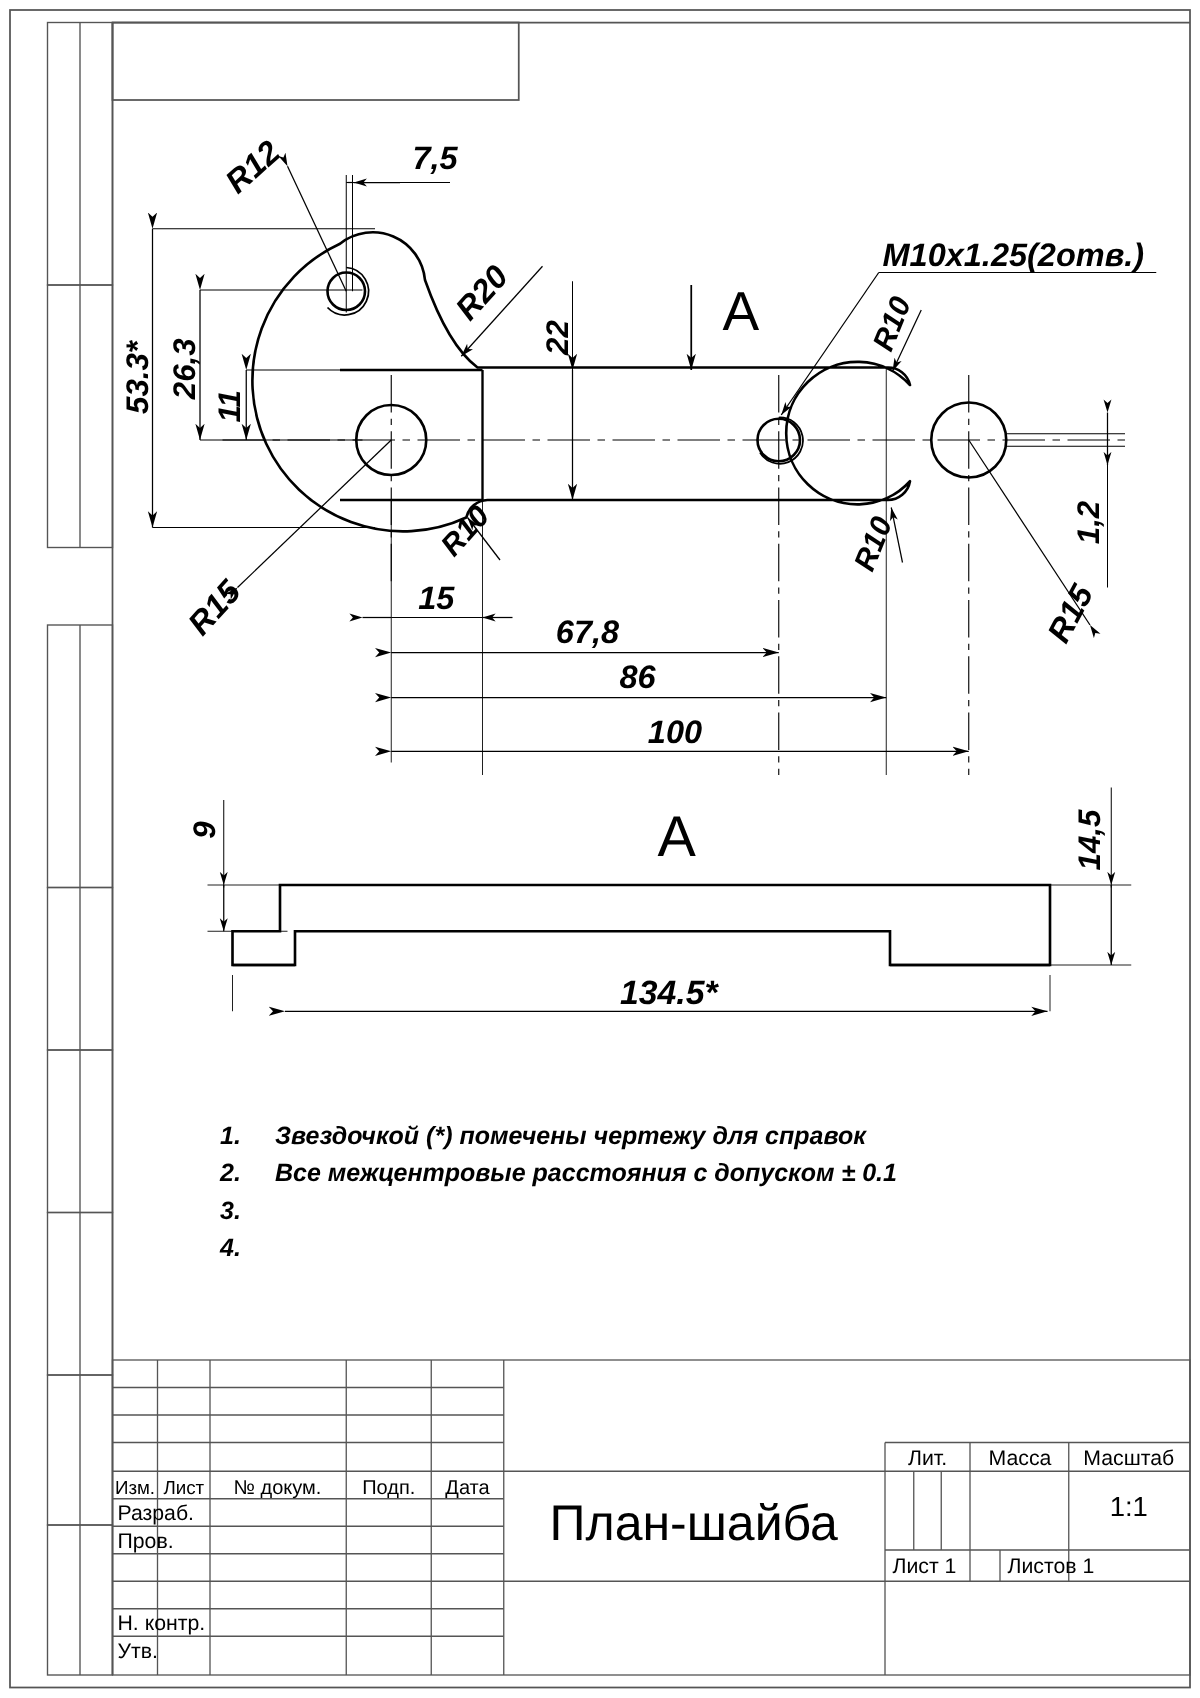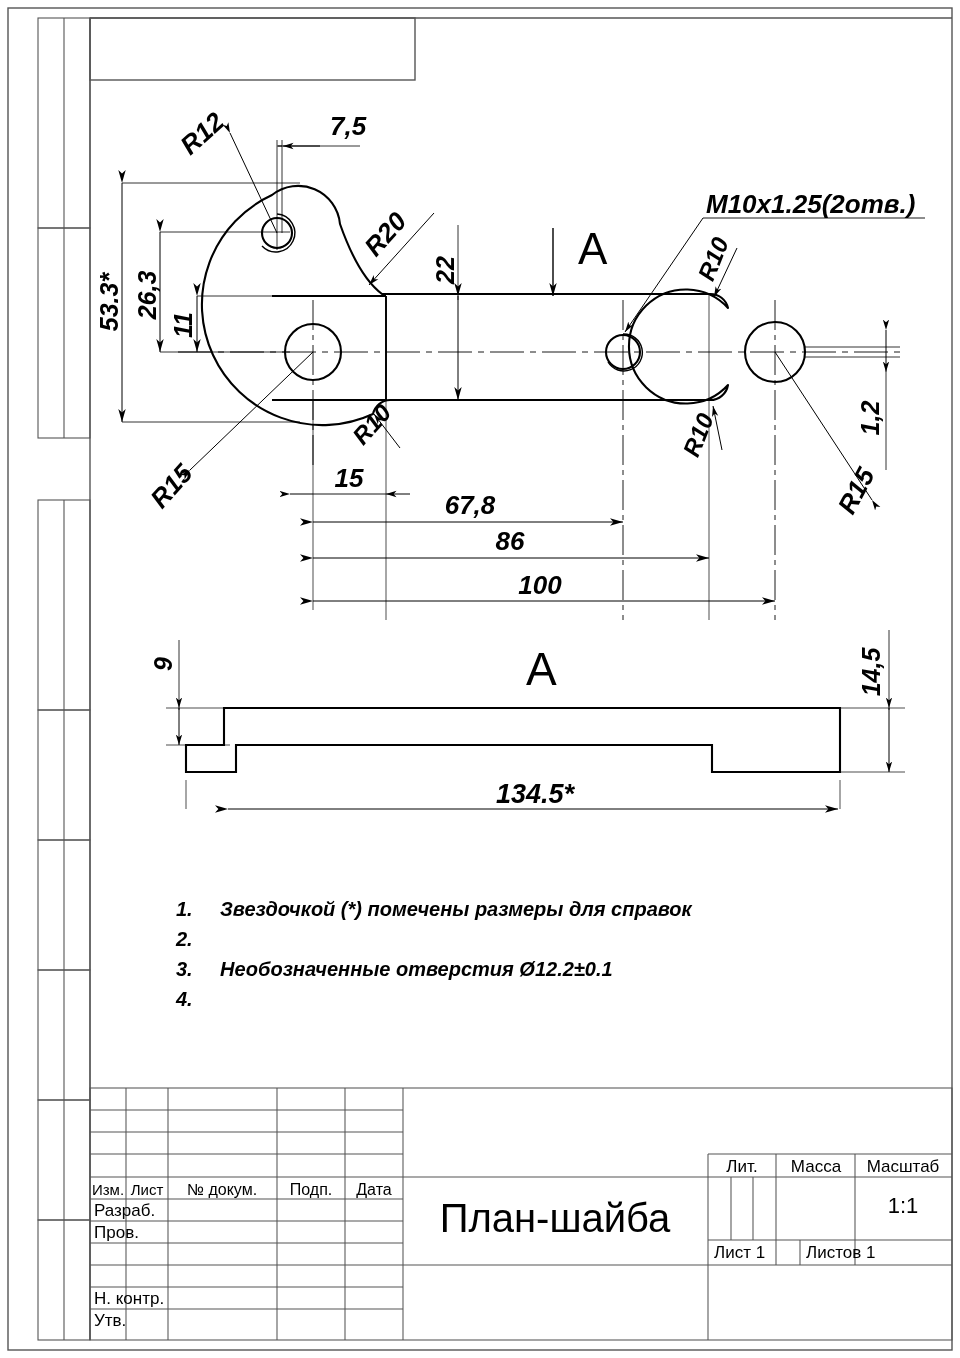--- a/index.html
+++ b/index.html
@@ -282,27 +282,27 @@
   <text class="plaintxt" x="903" y="1172" font-size="17" text-anchor="middle">Масштаб</text>
   <text class="plaintxt" x="903" y="1213" font-size="22" text-anchor="middle">1:1</text>
   <text class="plaintxt" x="714" y="1258" font-size="17">Лист 1</text>
   <text class="plaintxt" x="806" y="1258" font-size="17">Листов 1</text>
 
 </svg>
 
 <div id="notes" style="position:absolute;left:176px;top:898px;width:760px;">
   <div class="noterow" style="display:flex;align-items:baseline;margin-bottom:7px;">
     <span class="notetxt" style="width:44px;flex:none;">1.</span>
-    <span class="notetxt">Звездочкой (*) помечены размеры для справок</span>
+    <span class="notetxt">Звездочкой (*) помечены чертежу для справок</span>
   </div>
   <div class="noterow" style="display:flex;align-items:baseline;margin-bottom:7px;">
     <span class="notetxt" style="width:44px;flex:none;">2.</span>
+    <span class="notetxt">Все межцентровые расстояния с допуском ± 0.1</span>
   </div>
   <div class="noterow" style="display:flex;align-items:baseline;margin-bottom:7px;">
     <span class="notetxt" style="width:44px;flex:none;">3.</span>
-    <span class="notetxt">Необозначенные отверстия Ø12.2±0.1</span>
   </div>
   <div class="noterow" style="display:flex;align-items:baseline;">
     <span class="notetxt" style="width:44px;flex:none;">4.</span>
   </div>
 </div>
 
 </div>
 
 </body></html>

